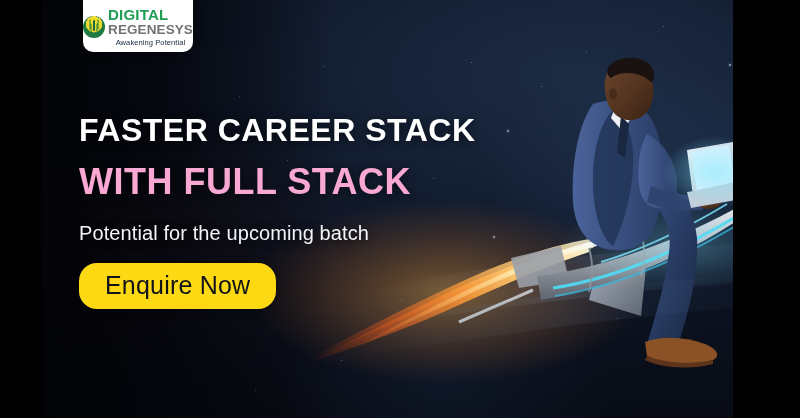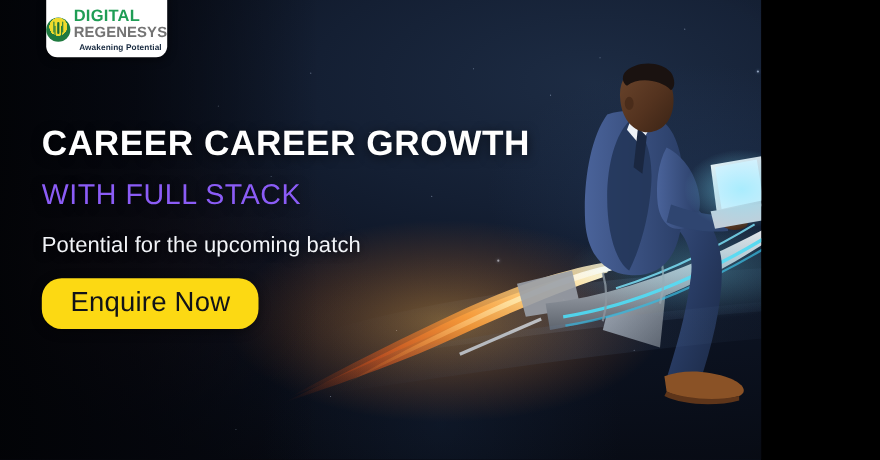--- a/index.html
+++ b/index.html
@@ -7,20 +7,21 @@
     padding: 0;
     background: #000;
   }
   #banner {
     position: relative;
     width: 692px;
     height: 418px;
     overflow: hidden;
     font-family: "Liberation Sans", sans-serif;
     background: #07080e;
+    margin-left: 41px;
   }
 
   
   .bg-base {
     position: absolute;
     inset: 0;
     background:
       radial-gradient(115% 90% at 78% 18%, #1d2c44 0%, #141f33 32%, #0c1322 58%, #070a12 100%),
       linear-gradient(90deg, #05060a 0%, #06080e 22%, #0a1020 55%, #101a2c 100%);
   }
@@ -95,46 +96,46 @@
   .logo-l1 {
     font-size: 15px; font-weight: 700; letter-spacing: .2px;
     color: #1f9d55;
   }
   .logo-l2 {
     font-size: 13.5px; font-weight: 700; letter-spacing: .1px;
     color: #737373;
     margin-top: 1px;
   }
   .logo-l3 {
-    font-size: 7.5px; font-weight: 700; letter-spacing: .1px;
+    font-size: 7.5px; font-weight: 400; letter-spacing: .1px;
     color: #15273d;
     margin-top: 2px;
     text-align: center;
   }
 
   
   .art { position: absolute; left: 0; top: 0; width: 800px; height: 418px; }
 
   
   .copy { position: absolute; left: 38px; top: 108px; width: 470px; }
   .h-line {
     color: #ffffff;
     font-weight: 700;
     letter-spacing: .5px;
     line-height: 1.02;
     text-shadow: 0 2px 10px rgba(0,0,0,.65);
   }
   .h1 { font-size: 32px; }
   .h2 { font-size: 32px; margin-top: 6px; }
   .h-accent {
-    color: #8b5cf6;
-    font-weight: 400;
+    color: #f9a8d4;
+    font-weight: 700;
     letter-spacing: .5px;
     line-height: 1.04;
-    font-size: 26px;
+    font-size: 36px;
     text-shadow: 0 2px 10px rgba(0,0,0,.6);
   }
   .h3 { margin-top: 16px; }
   .h4 { margin-top: 2px; }
   .sub {
     margin-top: 22px;
     color: #f2f4f8;
     font-size: 20px;
     font-weight: 400;
     letter-spacing: .1px;
@@ -350,19 +351,19 @@
       <span class="logo-mark"></span>
       <span class="logo-words">
         <span class="logo-l1">DIGITAL</span>
         <span class="logo-l2">REGENESYS</span>
         <span class="logo-l3">Awakening Potential</span>
       </span>
     </div>
   </div>
 
   <div class="copy">
-    <div class="h-line h2">CAREER CAREER GROWTH</div>
+    <div class="h-line h2">FASTER CAREER STACK</div>
     <div class="h-accent h3">WITH FULL STACK</div>
     <div class="sub">Potential for the upcoming batch</div>
     <button class="cta">Enquire Now</button>
   </div>
 
 </div>
 
 </body></html>

